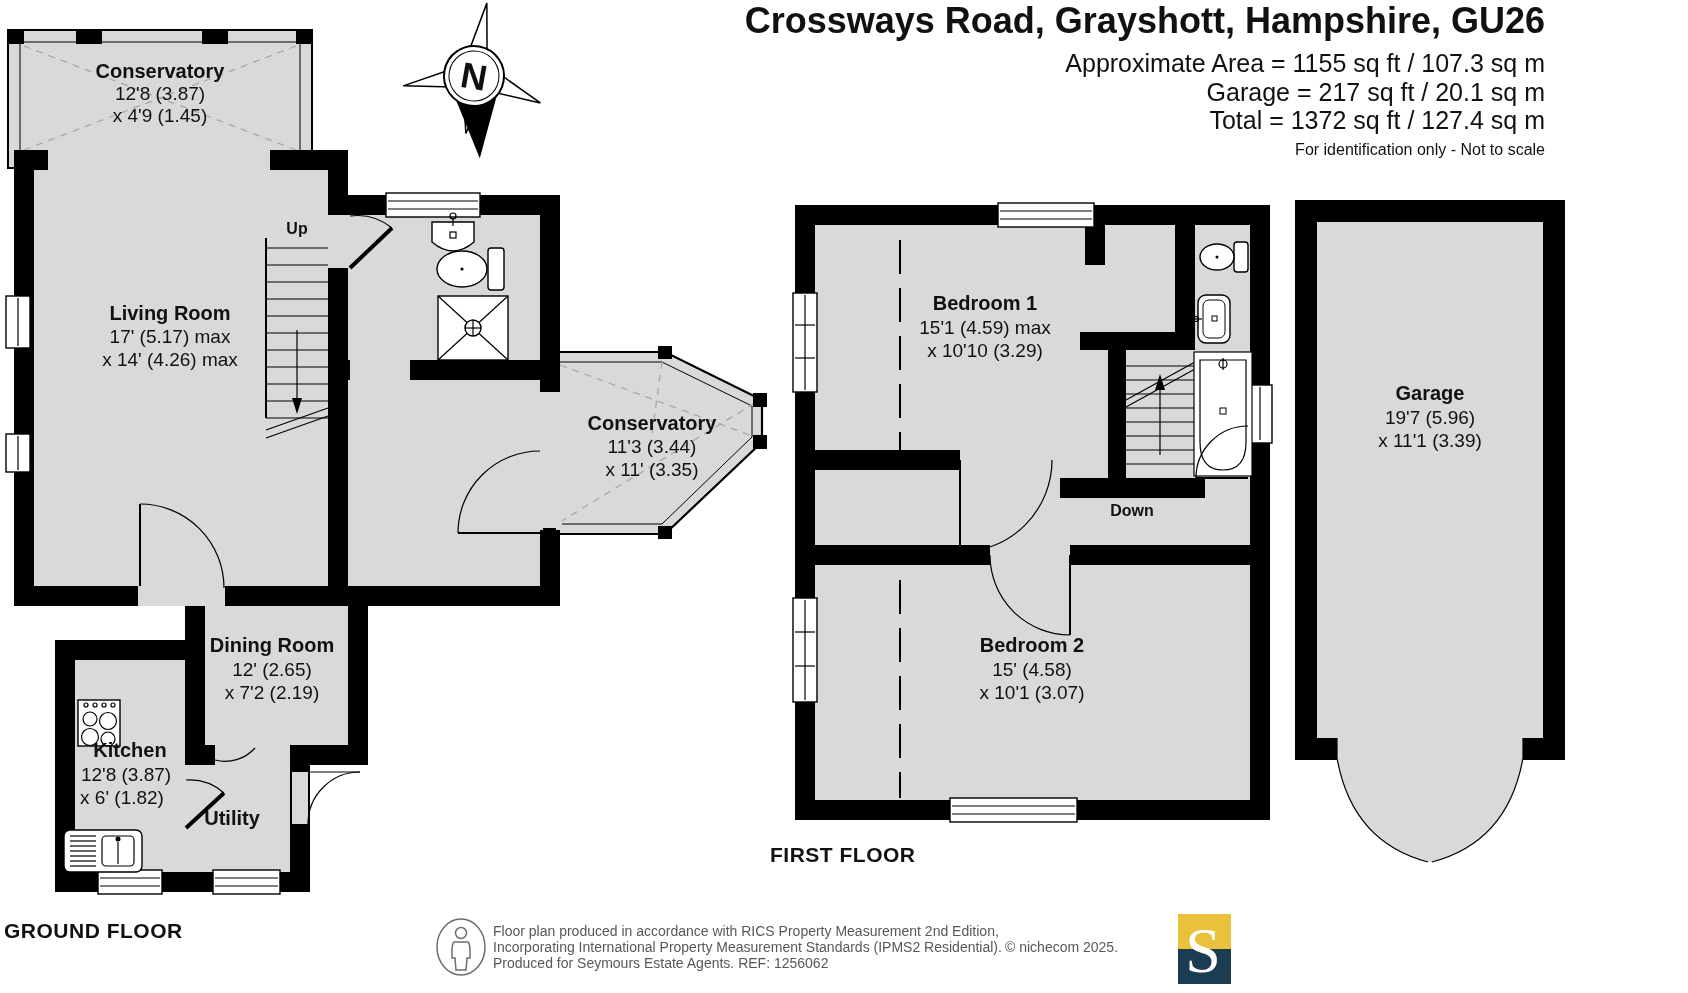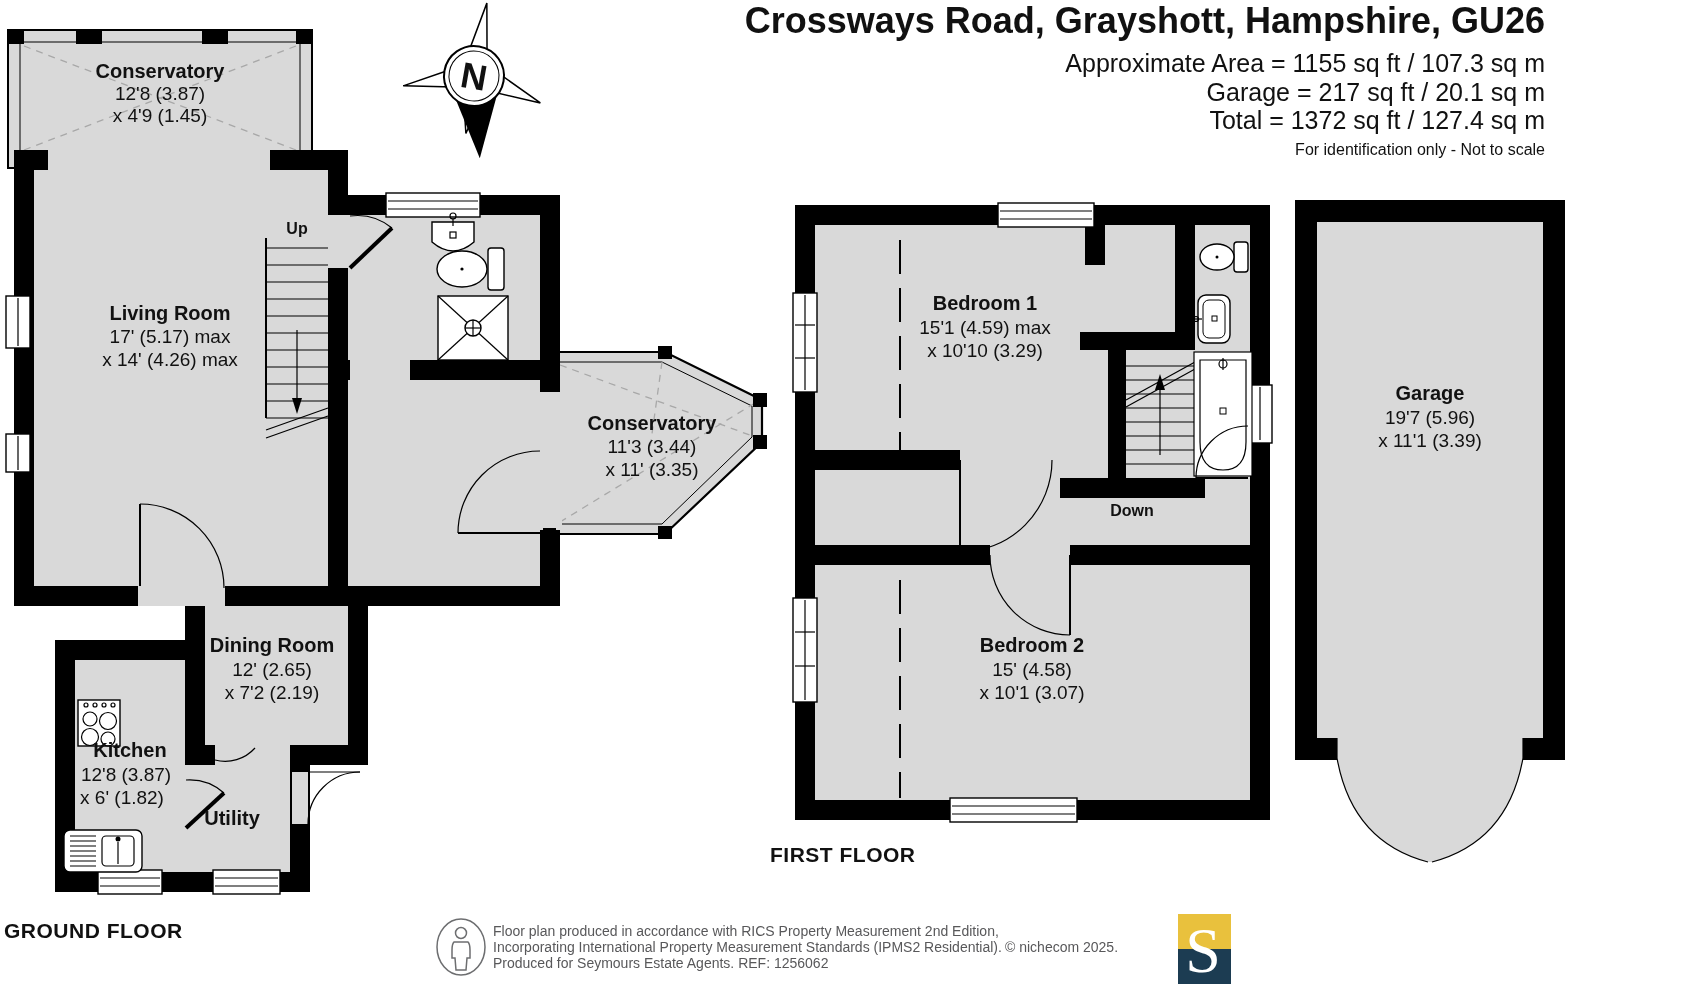--- a/index.html
+++ b/index.html
@@ -1,17 +1,17 @@
 <!DOCTYPE html>
 <html><head>
 <meta charset="utf-8">
 <style>
   html,body{margin:0;padding:0;background:#ffffff;}
   .canvas{position:relative;width:1688px;height:993px;background:#ffffff;overflow:hidden;
-          font-family:"Liberation Sans", sans-serif;border-radius:12px;}
+          font-family:"Liberation Sans", sans-serif;}
   svg text{font-family:"Liberation Sans", sans-serif;fill:#111111;}
   .title{font-size:36px;font-weight:bold;}
   .area-line{font-size:25px;}
   .note-line{font-size:16px;}
   .room-name{font-size:20px;font-weight:bold;}
   .room-dim{font-size:19px;}
   .floor-label{font-size:21px;font-weight:bold;letter-spacing:0.5px;}
   .stair-label{font-size:16px;font-weight:bold;}
   .footer-text{font-size:14px;fill:#58585a;}
   .logo-letter{font-family:"Liberation Serif", serif;font-size:64px;fill:#ffffff;}

